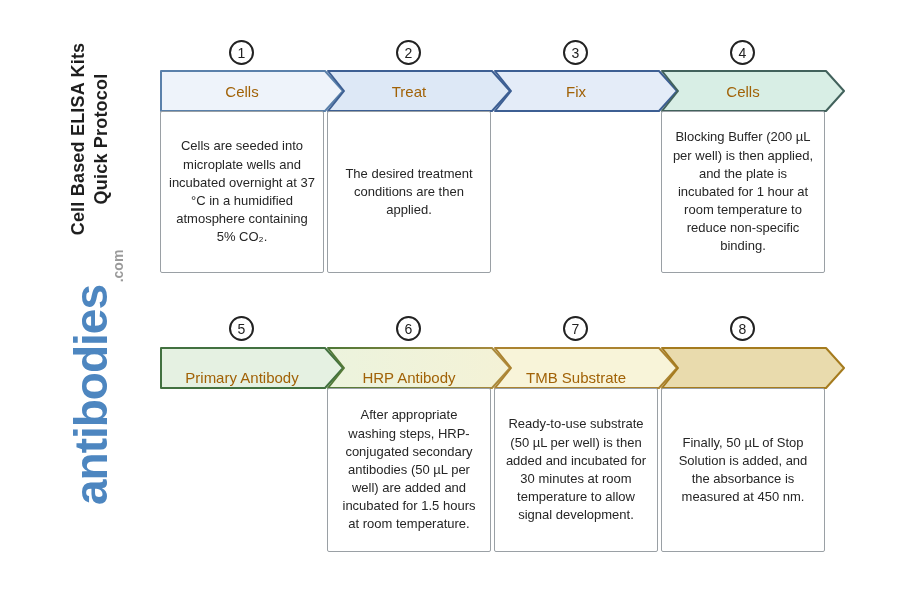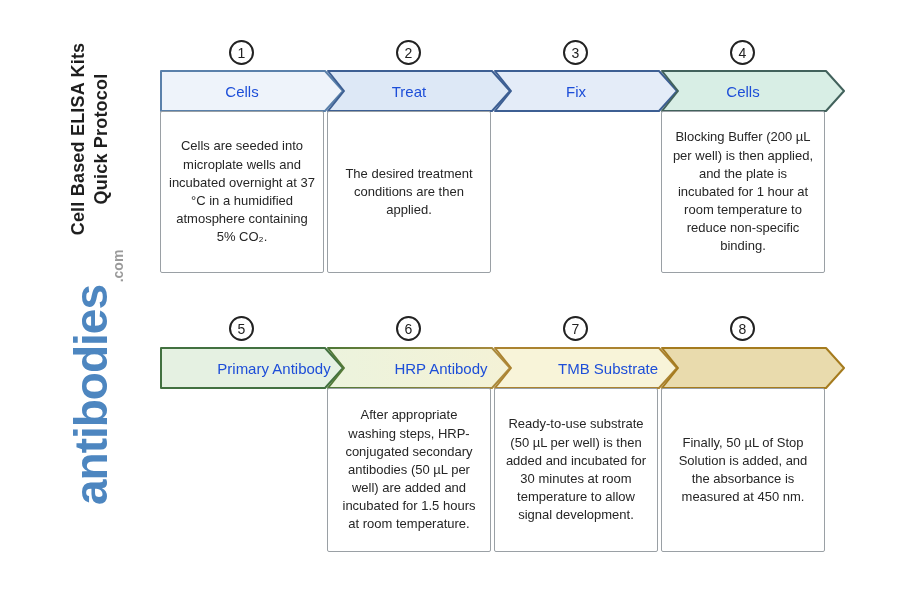--- a/index.html
+++ b/index.html
@@ -40,23 +40,23 @@
     box-sizing:border-box; display:flex; align-items:center; justify-content:center;
     font-size:14px; color:#222222;
   }
 
   .banner-svg { position:absolute; left:0; width:185px; height:42px; overflow:visible; }
   .r1 .banner-svg { top:30px; } .r2 .banner-svg { top:31px; }
 
   .banner-label {
     position:absolute; left:0; width:164px; height:42px;
     display:flex; align-items:center; justify-content:center;
-    font-size:15px; color:#1d4ed8; white-space:nowrap;
+    font-size:15px; color:#a16207; white-space:nowrap;
   }
-  .r1 .banner-label { top:30px; } .r2 .banner-label { top:31px;padding-left:32px; }
+  .r1 .banner-label { top:30px; } .r2 .banner-label { top:40px; }
 
   .desc-box {
     position:absolute; left:0; width:164px; box-sizing:border-box;
     background:#ffffff; border:1.5px solid #9aa0a5; border-radius:2px;
     display:flex; align-items:center; justify-content:center;
     padding:8px 8px;
   }
   .r1 .desc-box { top:71px; height:162px; }
   .r2 .desc-box { top:72px; height:164px; }
   .desc-box p {

